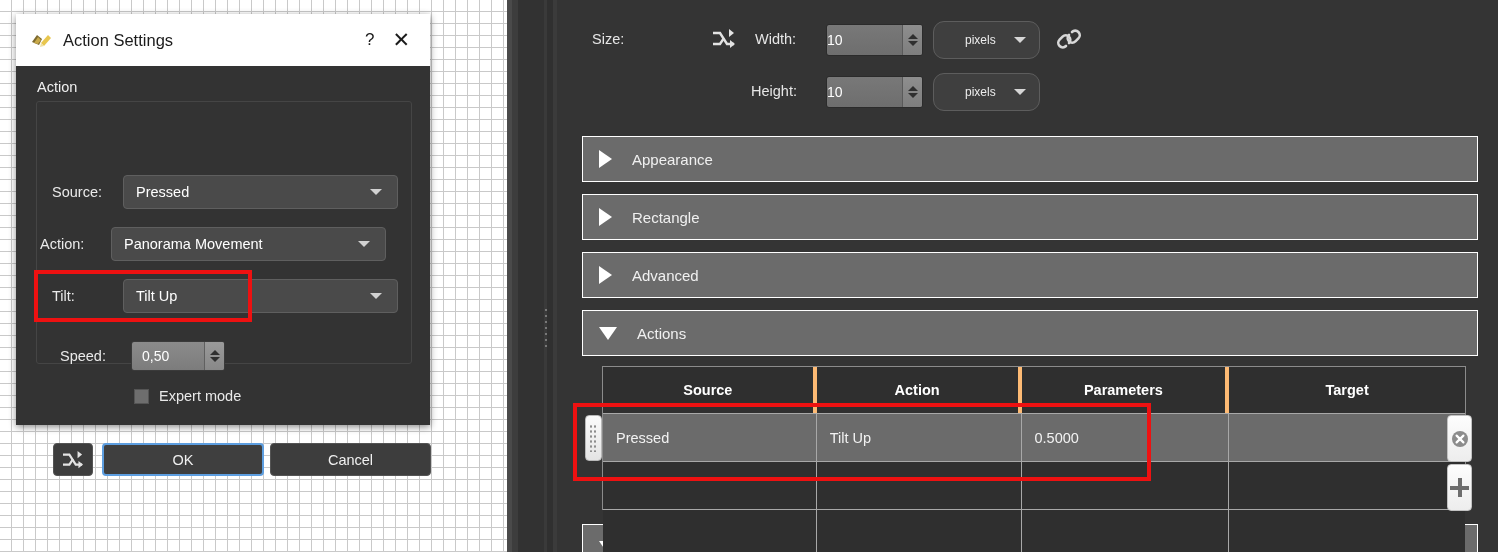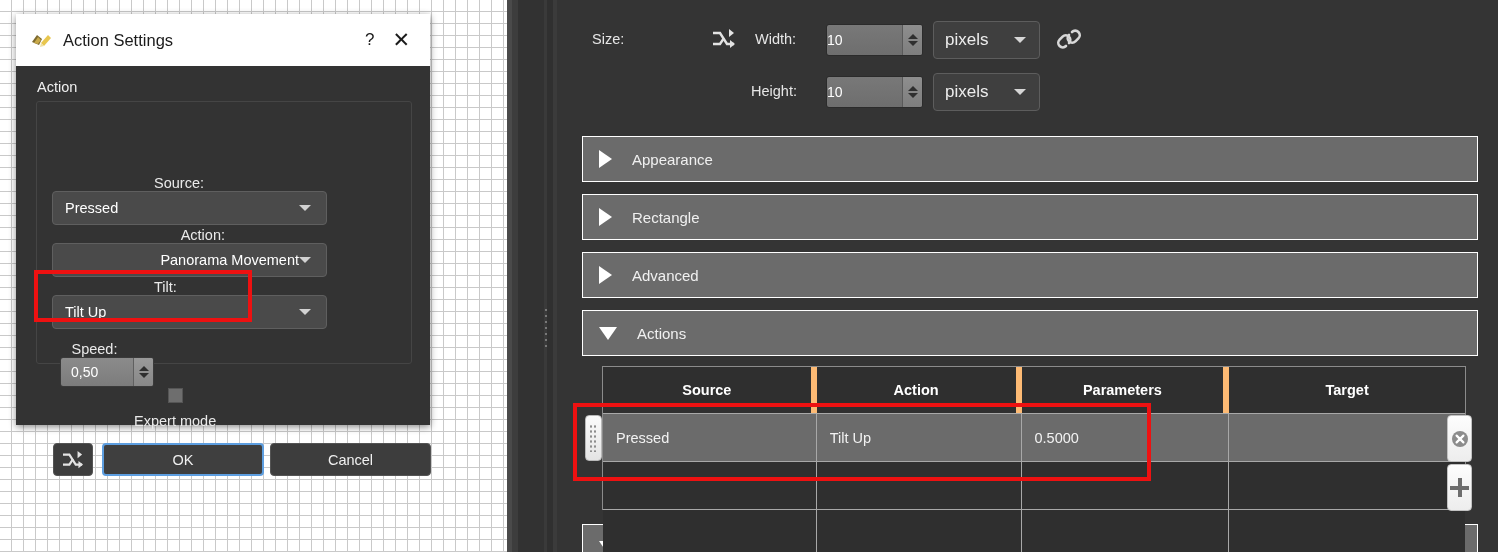--- a/index.html
+++ b/index.html
@@ -73,22 +73,22 @@
     border-radius: 0 2px 2px 0;
   }
   .tri-up  { width:0;height:0;border-left:5px solid transparent;border-right:5px solid transparent;border-bottom:5px solid #2f2f2f; }
   .tri-dn  { width:0;height:0;border-left:5px solid transparent;border-right:5px solid transparent;border-top:5px solid #2f2f2f; }
 
   .sp-w { left: 246px; top: 24px; }
   .sp-h { left: 246px; top: 76px; }
 
   .combo {
     position: absolute; width: 107px; height: 38px;
-    background: #3f3f3f; border: 1px solid #5d5d5d; border-radius: 4px;
-    display: flex; align-items: center; color: #ededed; font-size: 17px;
+    background: #3f3f3f; border: 1px solid #5d5d5d; border-radius: 11px;
+    display: flex; align-items: center; color: #ededed; font-size: 12px; padding-left: 20px;
   }
   .combo .ctext { padding-left: 11px; flex: 1; }
   .combo .carrow {
     margin-right: 13px; width: 0; height: 0;
     border-left: 6px solid transparent; border-right: 6px solid transparent;
     border-top: 6px solid #d6d6d6;
   }
   .cb-w { left: 353px; top: 21px; }
   .cb-h { left: 353px; top: 73px; }
 
@@ -110,21 +110,21 @@
   .sec-advanced   { top: 252px; }
   .sec-actions    { top: 310px; }
   .sec-modifiers  { top: 524px; height: 46px; }
 
   
   .tbl { position: absolute; left: 22px; top: 366px; width: 864px; height: 144px; border: 1px solid #8b8b8b; }
   .thead { display: flex; height: 46px; background: #2f2f2f; }
   .thead .th {
     color: #ffffff; font-size: 14.5px; font-weight: bold;
     display: flex; align-items: center; justify-content: center;
-    border-right: 6px solid #fdba74; height: 100%;
+    border-right: 4px solid #fdba74; height: 100%;
   }
   .thead .th:last-child { border-right: none; }
   .tb-row { display: flex; height: 48px; }
   .tb-row.sel { background: #6b6b6b; }
   .tb-row.empty { background: #2f2f2f; }
   .tb-row .td {
     color: #f2f2f2; font-size: 14.5px; display: flex; align-items: center;
     padding-left: 13px; border-right: 1px solid #a8a8a8; border-top: 1px solid #a8a8a8; height: 100%;
   }
   .tb-row .td:last-child { border-right: none; }
@@ -165,35 +165,35 @@
   .tb-help { margin-left: auto; color: #1b1b1b; font-size: 17px; padding: 0 18px; cursor: pointer; }
   .tb-close { color: #1b1b1b; font-size: 21px; padding-right: 20px; cursor: pointer; }
 
   .dlg-body { position: relative; height: 366px; }
   .group-label { position: absolute; left: 21px; top: 13px; color: #efefef; font-size: 14.5px; }
   .groupbox {
     position: absolute; left: 20px; top: 35px; width: 376px; height: 263px;
     border: 1px solid #454545; border-radius: 3px;
   }
 
-  .frow { position: absolute; display: flex; align-items: center; flex-direction: column; }
+  .frow { position: absolute; display: flex; align-items: center; }
   .frow .flabel { color: #eaeaea; font-size: 14.5px; width: 71px; }
   .dcombo {
     width: 275px; height: 34px; background: #4a4a4a;
     border: 1px solid #5f5f5f; border-radius: 4px;
     display: flex; align-items: center; color: #ffffff; font-size: 14.5px;
   }
   .dcombo .ctext2 { padding-left: 12px; flex: 1; }
   .dcombo .carrow2 {
     margin-right: 15px; width: 0; height: 0;
     border-left: 6px solid transparent; border-right: 6px solid transparent;
     border-top: 6px solid #d2d2d2;
   }
   .row-source { left: 36px; top: 109px; }
-  .row-action { left: 36px; top: 161px; text-align: right; }
+  .row-action { left: 24px; top: 161px; }
   .row-type   { left: 36px; top: 213px; }
 
   .row-speed { left: 44px; top: 275px; }
   .speed-spin {
     width: 94px; height: 30px; background: linear-gradient(#8b8b8b, #7c7c7c);
     border: 1px solid #3a3a3a; border-radius: 3px; display: flex; align-items: center;
   }
   .speed-spin .val2 { color: #ffffff; font-size: 14px; padding-left: 10px; flex: 1; }
   .speed-spin .arrows2 {
     width: 20px; height: 28px; background: linear-gradient(#9a9a9a, #888888);

